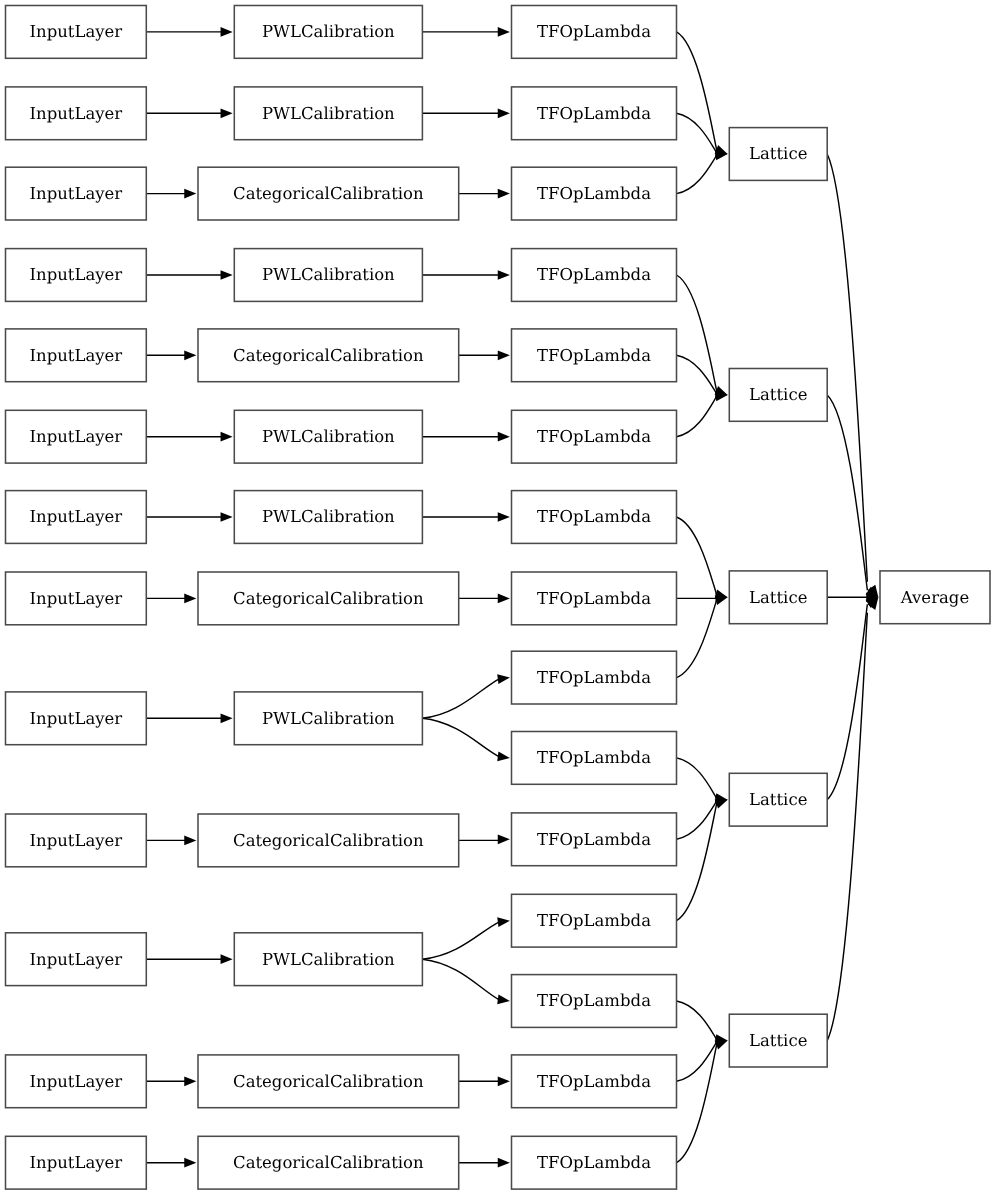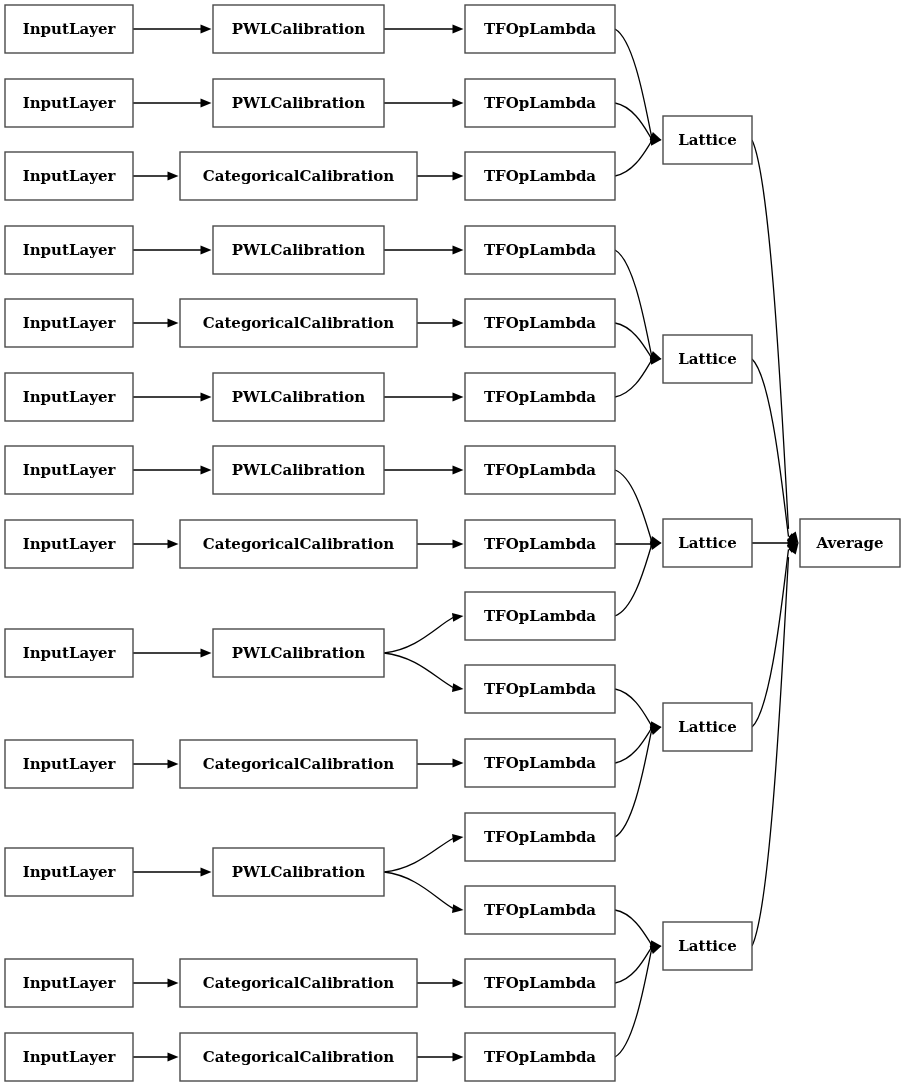--- a/index.html
+++ b/index.html
@@ -1,18 +1,18 @@
 <!DOCTYPE html>
 <html><head>
 <meta charset="utf-8">
 <style>
   html,body{margin:0;padding:0;background:#ffffff;}
   body{width:905px;height:1087px;overflow:hidden;
        font-family:"DejaVu Serif","Liberation Serif",serif;}
-  #canvas{position:relative;width:905px;height:953px;font-weight:bold;}
+  #canvas{position:relative;width:905px;height:953px;}
   svg{position:absolute;top:0;left:0;width:905px;height:1087px;}
   .node-rect{fill:#ffffff;stroke:#4a4a4a;stroke-width:1.4;}
   .node-label{font-family:"DejaVu Serif","Liberation Serif",serif;
               font-size:15px;fill:#000000;text-anchor:middle;
               dominant-baseline:middle;}
   .edge{fill:none;stroke:#000000;stroke-width:1.3;}
   .arrowhead{fill:#000000;stroke:none;}
 </style>
 </head>
 <body>

